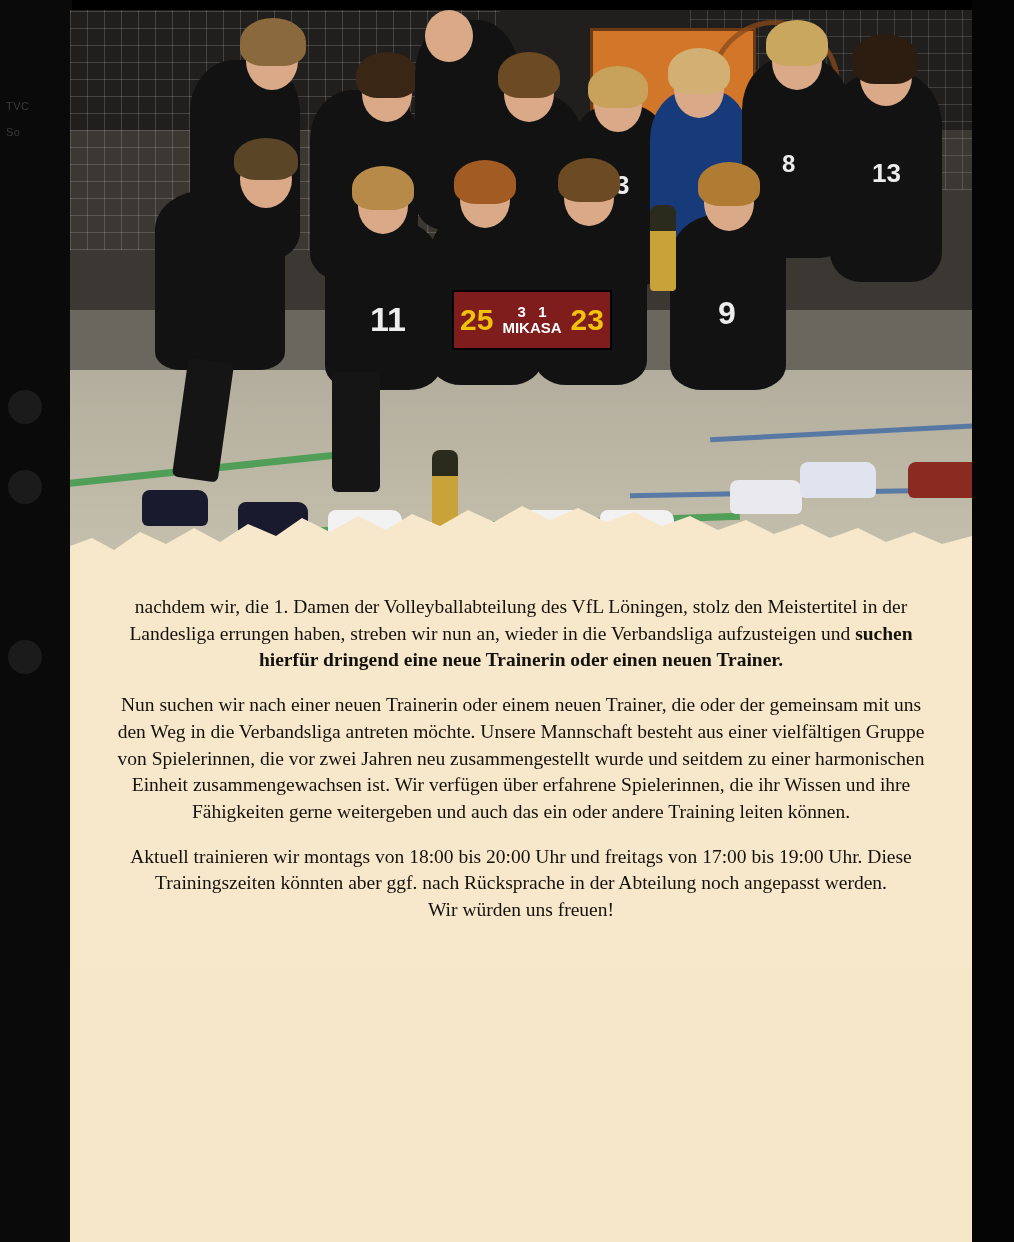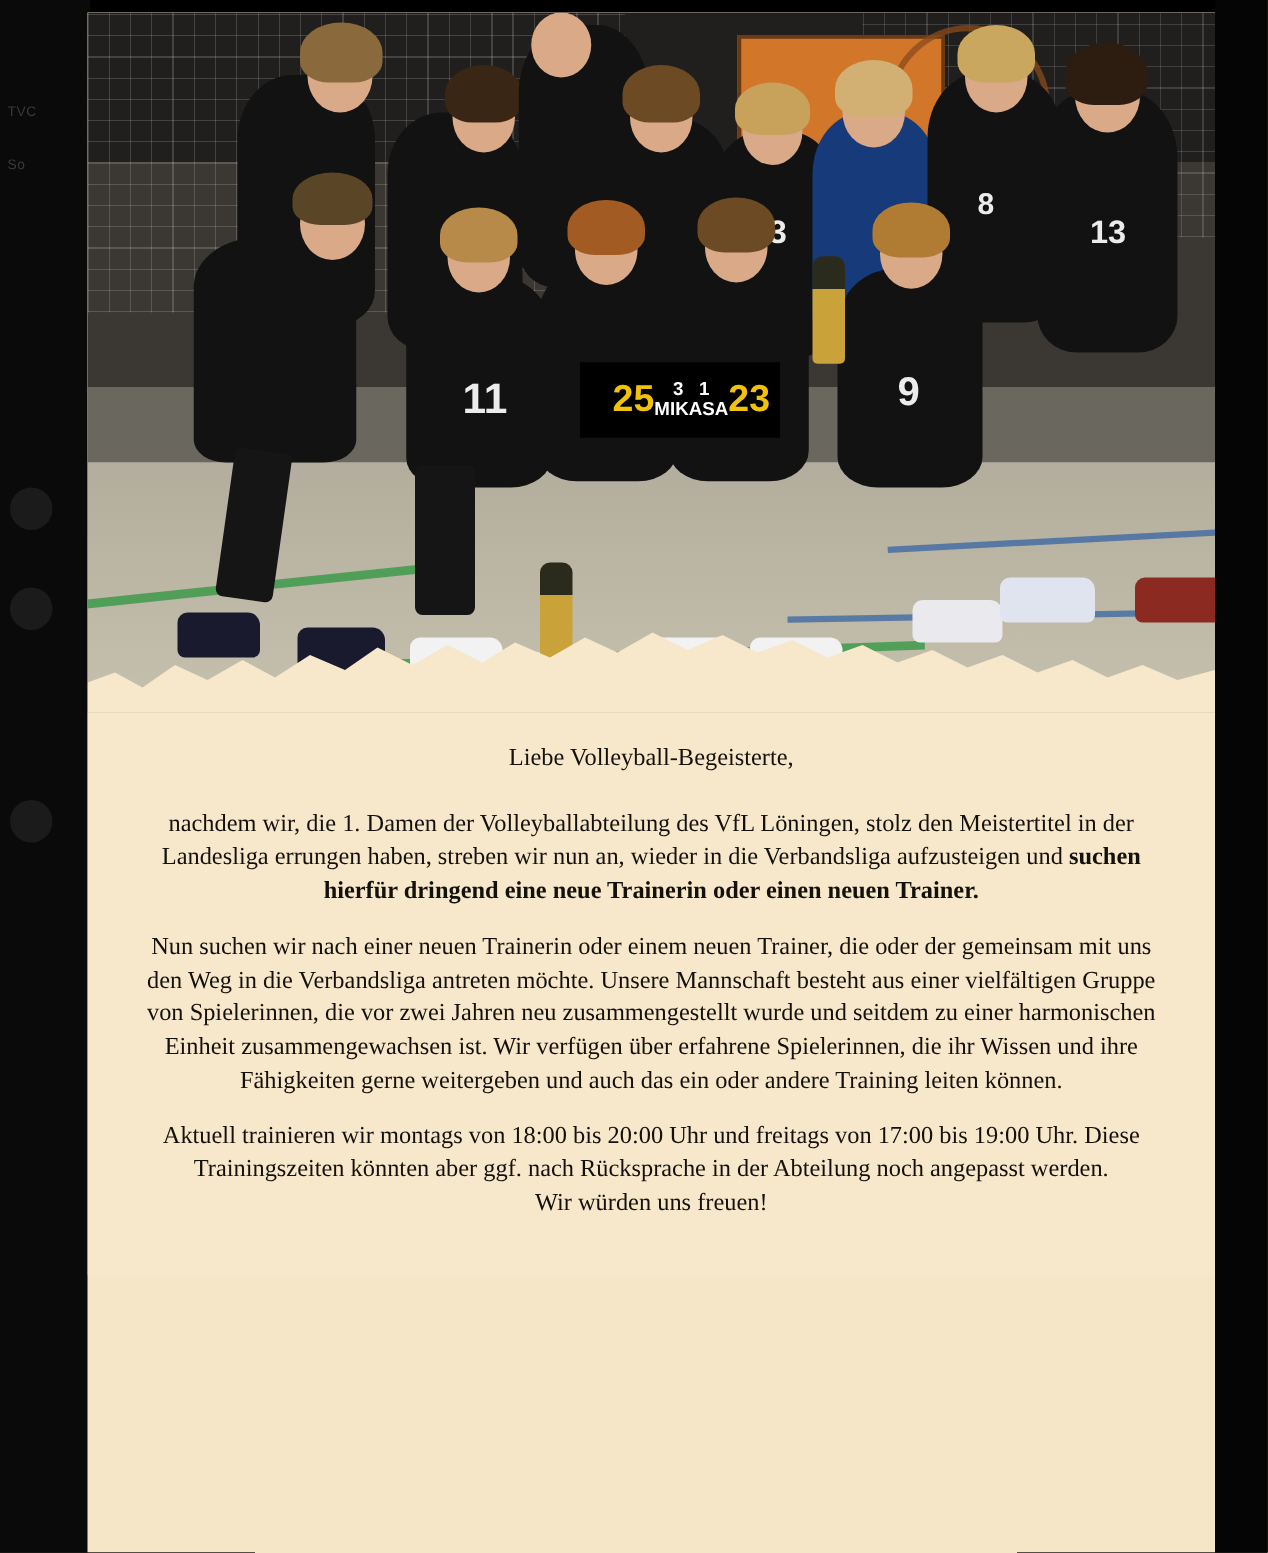--- a/index.html
+++ b/index.html
@@ -158,28 +158,27 @@
   .bottle {
     position: absolute;
     width: 26px; height: 86px;
     background: linear-gradient(to bottom, #2b2b1d 0 26px, #caa23a 26px 100%);
     border-radius: 8px 8px 4px 4px;
   }
   .scoreboard {
     position: absolute;
     left: 382px; top: 280px;
     width: 160px; height: 60px;
-    background: #000000;
+    background: #7f1d1d;
     border: 2px solid #000;
     display: flex;
     align-items: center;
-    justify-content: flex-end;
+    justify-content: space-between;
     padding: 0 6px;
     box-sizing: border-box;
-    margin-left: 12px;
   }
   .scoreboard .sc {
     color: #f2c20b;
     font-family: "Liberation Sans", sans-serif;
     font-weight: bold;
     font-size: 30px;
   }
   .scoreboard .mid {
     color: #fff;
     font-family: "Liberation Sans", sans-serif;
@@ -217,21 +216,21 @@
   .sign {
     margin-top: 22px;
   }
 </style>
 </head>
 <body>
 
 <div class="screen">
 
   <div class="bg-left">
-    <div class="ghost" style="top:84px;">TVC</div>
+    <div class="ghost" style="top:100px;">TVC</div>
     <div class="ghost" style="top:126px;">So</div>
     <div class="ghost-blob" style="top:390px; left:8px; width:34px; height:34px;"></div>
     <div class="ghost-blob" style="top:470px; left:8px; width:34px; height:34px;"></div>
     <div class="ghost-blob" style="top:640px; left:8px; width:34px; height:34px;"></div>
   </div>
   <div class="bg-right"></div>
 
   <div class="post">
 
     <div class="photo">
@@ -273,21 +272,21 @@
       <div class="hair" style="left:598px; top:38px;  width:62px;  height:46px; background:#d2b073;"></div>
 
       <div class="person" style="left:672px; top:48px;  width:108px; height:200px;"></div>
       <div class="head" style="left:702px; top:24px;  width:50px;  height:56px;"></div>
       <div class="hair" style="left:696px; top:10px;  width:62px;  height:46px; background:#c9a75e;"></div>
       <div class="jnum" style="left:712px; top:140px; font-size:24px;">8</div>
 
       <div class="person" style="left:760px; top:62px;  width:112px; height:210px;"></div>
       <div class="head" style="left:790px; top:38px;  width:52px;  height:58px;"></div>
       <div class="hair" style="left:782px; top:24px;  width:66px;  height:50px; background:#2d1d10;"></div>
-      <div class="jnum" style="left:802px; top:160px; font-size:26px;">13</div>
+      <div class="jnum" style="left:802px; top:148px; font-size:26px;">13</div>
 
       <div class="person" style="left:85px;  top:180px; width:130px; height:180px; border-radius:40% 40% 20% 20% / 22% 22% 10% 10%;"></div>
       <div class="head" style="left:170px; top:140px; width:52px;  height:58px;"></div>
       <div class="hair" style="left:164px; top:128px; width:64px;  height:42px; background:#5a4526;"></div>
 
       <div class="person" style="left:255px; top:210px; width:116px; height:170px;"></div>
       <div class="head" style="left:288px; top:168px; width:50px;  height:56px;"></div>
       <div class="hair" style="left:282px; top:156px; width:62px;  height:44px; background:#b88a4a;"></div>
       <div class="jnum" style="left:300px; top:290px; font-size:34px;">11</div>
 
@@ -331,21 +330,20 @@
         </span>
         <span class="sc">23</span>
       </div>
 
       <svg class="torn" viewBox="0 0 902 70" preserveAspectRatio="none">
         <path d="M0,44 L22,36 L44,48 L70,30 L96,42 L124,26 L150,40 L178,22 L206,34 L232,16 L260,30 L288,14 L316,28 L342,12 L370,24 L398,8 L424,20 L452,4 L480,18 L508,6 L536,20 L564,10 L592,24 L620,14 L648,28 L676,18 L704,32 L732,22 L760,36 L788,26 L816,40 L844,30 L872,42 L902,34 L902,70 L0,70 Z" fill="#f7e8cb"></path>
       </svg>
     </div>
 
     <div class="letter">
-      <p class="greet">Liebe Volleyball-Begeisterte,</p>
 
       <p>
         <span>nachdem wir, die 1. Damen der Volleyballabteilung des VfL Löningen, stolz den Meistertitel in der Landesliga errungen haben, streben wir nun an, wieder in die Verbandsliga aufzusteigen und </span><b>suchen hierfür dringend eine neue Trainerin oder einen neuen Trainer.</b>
       </p>
 
       <p>Nun suchen wir nach einer neuen Trainerin oder einem neuen Trainer, die oder der gemeinsam mit uns den Weg in die Verbandsliga antreten möchte. Unsere Mannschaft besteht aus einer vielfältigen Gruppe von Spielerinnen, die vor zwei Jahren neu zusammengestellt wurde und seitdem zu einer harmonischen Einheit zusammengewachsen ist. Wir verfügen über erfahrene Spielerinnen, die ihr Wissen und ihre Fähigkeiten gerne weitergeben und auch das ein oder andere Training leiten können.</p>
 
       <p class="tight">Aktuell trainieren wir montags von 18:00 bis 20:00 Uhr und freitags von 17:00 bis 19:00 Uhr. Diese Trainingszeiten könnten aber ggf. nach Rücksprache in der Abteilung noch angepasst werden.</p>
 
       <p>Wir würden uns freuen!</p>

